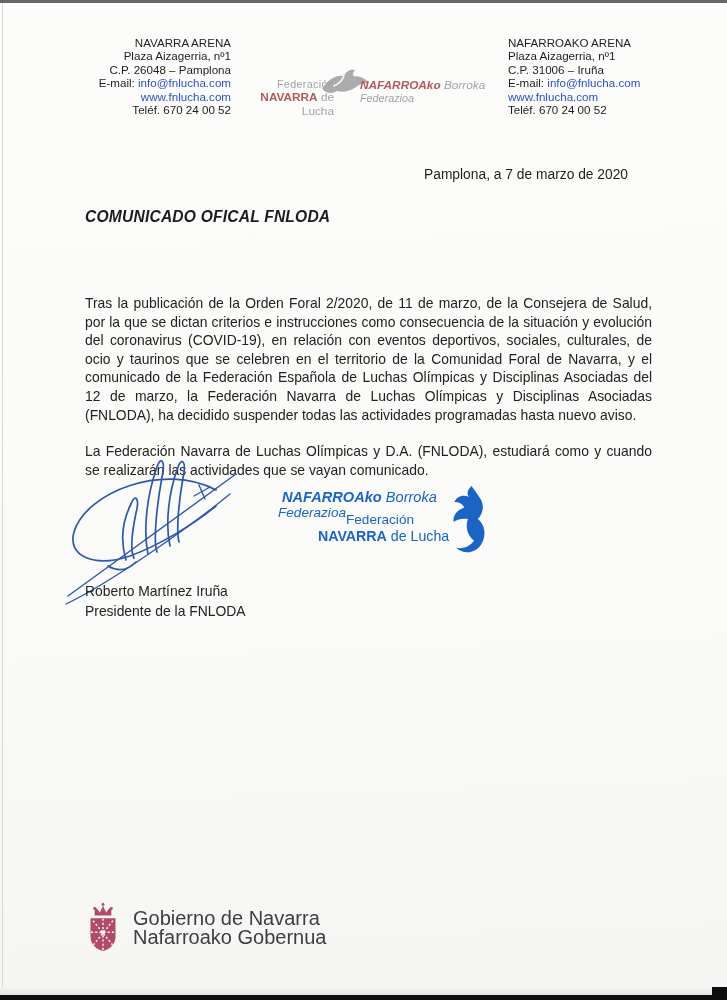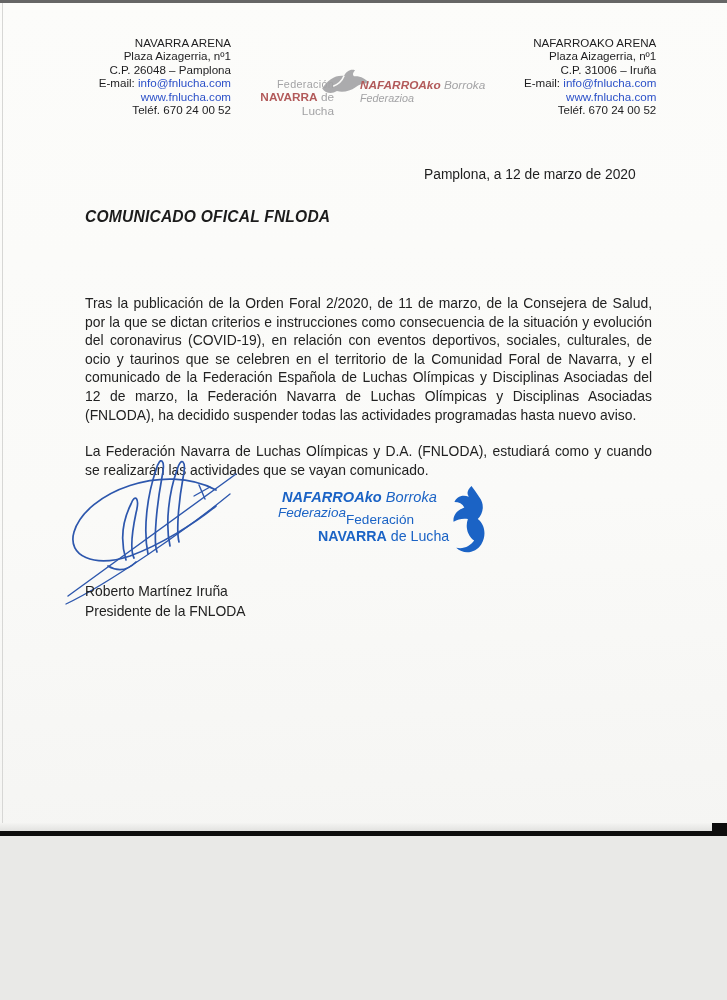--- a/index.html
+++ b/index.html
@@ -1,35 +1,35 @@
 <!DOCTYPE html>
 <html><head>
 <meta charset="utf-8">
 <style>
   * { margin:0; padding:0; box-sizing:border-box; }
   html,body { background:#e9e9e7; }
   body { font-family:"Liberation Sans","DejaVu Sans",sans-serif; }
 
   .scan-page{
-    position:relative; width:727px; height:836px; margin:0 auto;
+    position:relative; width:727px; height:1000px; margin:0 auto;
     background:linear-gradient(178deg,#fcfcfa 0%,#fafaf8 60%,#f5f5f3 100%);
     overflow:hidden; color:#232323;
   }
 
   
   .scan-edge-top{position:absolute;top:0;left:0;width:727px;height:3px;background:#4b4b4b;opacity:.85;}
   .scan-edge-left{position:absolute;top:3px;left:2px;width:1px;height:994px;background:#d7d7d5;}
   .scan-edge-bottom{position:absolute;bottom:0;left:0;width:727px;height:5px;background:#0d0d0d;}
   .scan-shadow-bottom{position:absolute;bottom:5px;left:0;width:727px;height:8px;background:linear-gradient(#f4f4f2,#e2e2e0);}
   .scan-notch{position:absolute;right:0;bottom:0;width:15px;height:13px;background:#0d0d0d;}
 
   
   .addr{position:absolute;top:36px;font-size:11.6px;line-height:13.4px;color:#1d1d1f;}
   .addr-left{right:496px;text-align:right;}
-  .addr-right{left:524px;text-align:right;}
+  .addr-right{left:508px;text-align:left;}
   .addr a,.addr .link{color:#2b50c8;cursor:pointer;margin-top:6px;}
 
   .logo-center{position:absolute;left:240px;top:62px;width:240px;height:55px;}
   .logo-left-text{position:absolute;left:0;top:16px;width:94px;text-align:right;}
   .logo-left-text .l1{font-size:10.8px;color:#a3a3a5;letter-spacing:.3px;}
   .logo-left-text .l2{font-size:11.8px;color:#a3a3a5;}
   .logo-left-text .red{color:#b25a5a;font-weight:bold;}
   .logo-right-text{position:absolute;left:120px;top:16px;font-style:italic;white-space:nowrap;}
   .logo-right-text .l1{font-size:11.8px;color:#a3a3a5;}
   .logo-right-text .red{color:#b25a5a;font-weight:bold;}
@@ -109,21 +109,21 @@
     <div>Plaza Aizagerria, nº1</div>
     <div>C.P. 31006 – Iruña</div>
     <div>
       <span>E-mail:</span>
       <span class="link">info@fnlucha.com</span>
     </div>
     <div><span class="link">www.fnlucha.com</span></div>
     <div>Teléf. 670 24 00 52</div>
   </div>
 
-  <div class="date-line">Pamplona, a 12 de marzo de 2020</div>
+  <div class="date-line">Pamplona, a 7 de marzo de 2020</div>
 
   <div class="doc-title">COMUNICADO OFICAL FNLODA</div>
 
   <div class="body-text">
     <p>Tras la publicación de la Orden Foral 2/2020, de 11 de marzo, de la Consejera de Salud, por la que se dictan criterios e instrucciones como consecuencia de la situación y evolución del coronavirus (COVID-19), en relación con eventos deportivos, sociales, culturales, de ocio y taurinos que se celebren en el territorio de la Comunidad Foral de Navarra, y el comunicado de la Federación Española de Luchas Olímpicas y Disciplinas Asociadas del 12 de marzo, la Federación Navarra de Luchas Olímpicas y Disciplinas Asociadas (FNLODA), ha decidido suspender todas las actividades programadas hasta nuevo aviso.</p>
     <p>La Federación Navarra de Luchas Olímpicas y D.A. (FNLODA), estudiará como y cuando se realizarán las actividades que se vayan comunicado.</p>
   </div>
 
   <svg class="signature-svg" width="195" height="162" viewBox="0 0 195 162">
     <g fill="none" stroke="#2d57ad" stroke-width="1.7" stroke-linecap="round">

